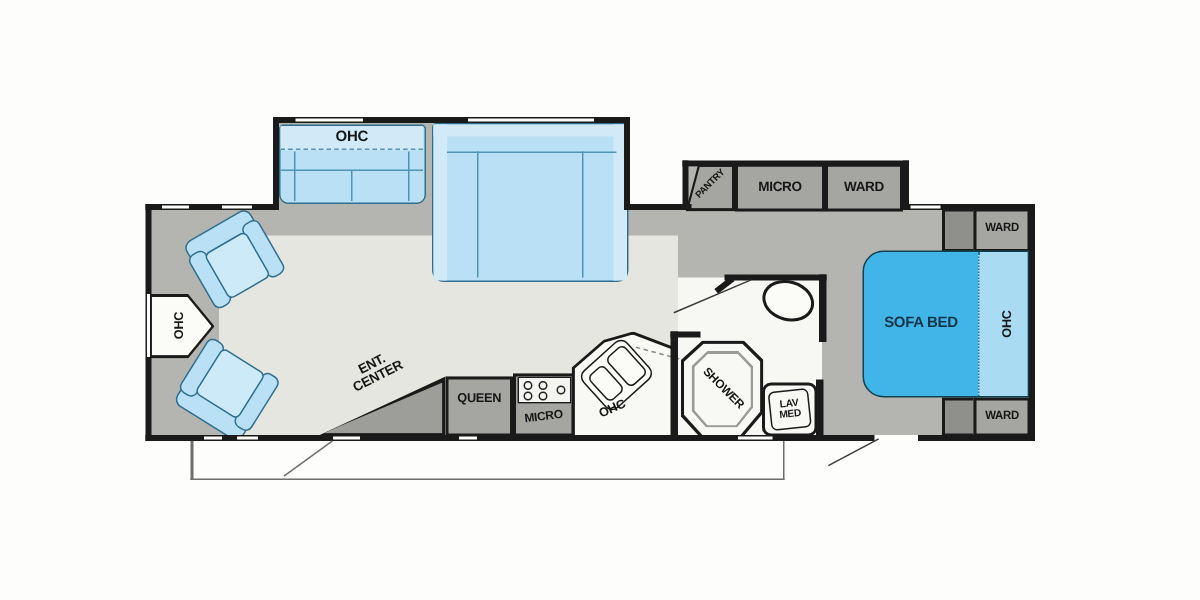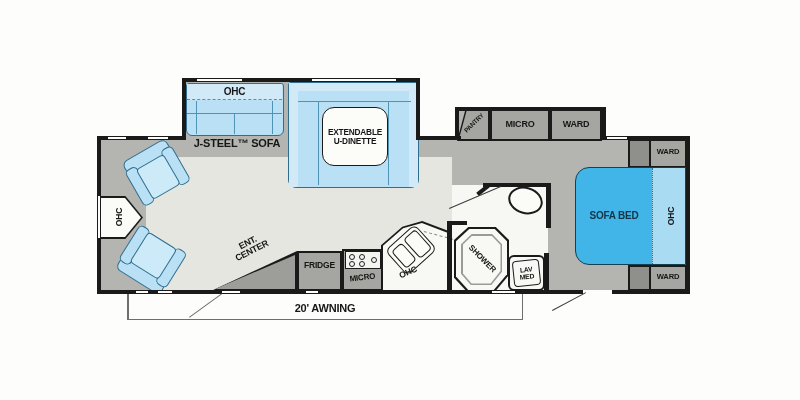--- a/index.html
+++ b/index.html
@@ -48,33 +48,28 @@
   <div class="abs floor-bath" style="left:452px;top:185px;width:96px;height:107px;"></div>
 
   <div class="abs blue" style="left:186px;top:83px;width:98px;height:53px;border-radius:3px 3px 6px 6px;">
     <div class="abs blue-light" style="left:0;top:0;width:95px;height:16px;border-bottom:1px dashed #4f93b5;"></div>
     <div class="line-blue" style="left:0;top:29px;width:95px;height:1px;"></div>
     <div class="line-blue" style="left:9px;top:17px;width:1px;height:33px;"></div>
     <div class="line-blue" style="left:85px;top:17px;width:1px;height:33px;"></div>
     <div class="line-blue" style="left:47px;top:30px;width:1px;height:20px;"></div>
     <div class="lbl" style="left:0;top:1px;width:95px;height:14px;font-size:10px;">OHC</div>
   </div>
-  <div class="lbl" style="left:178px;top:137px;width:118px;height:13px;font-size:11px;">J-STEEL™ SOFA</div>
 
   <div class="abs blue" style="left:288px;top:82px;width:131px;height:106px;border-radius:3px 3px 8px 8px;">
     <div class="abs blue-light" style="left:0;top:0;right:0;height:8px;"></div>
     <div class="abs blue-light" style="left:0;top:0;width:9px;bottom:0;"></div>
     <div class="abs blue-light" style="right:0;top:0;width:9px;bottom:0;"></div>
     <div class="line-blue" style="left:29px;top:18px;width:1px;bottom:2px;"></div>
     <div class="line-blue" style="left:99px;top:18px;width:1px;bottom:2px;"></div>
     <div class="line-blue" style="left:9px;top:18px;width:113px;height:1px;"></div>
-    <div class="abs" style="left:33px;top:24px;width:66px;height:59px;background:#fcfcf9;border:1.5px solid #1a1a1a;border-radius:12px;display:flex;flex-direction:column;align-items:center;justify-content:center;">
-      <div class="lbl" style="position:static;font-size:8.3px;">EXTENDABLE</div>
-      <div class="lbl" style="position:static;font-size:8.3px;">U-DINETTE</div>
-    </div>
   </div>
 
   <div class="chair" style="left:129px;top:147px;width:54px;height:52px;transform:rotate(-30deg);">
     <div class="ch-back"></div>
     <div class="ch-arm l"></div>
     <div class="ch-arm r"></div>
     <div class="ch-seat"></div>
   </div>
   <div class="chair" style="left:123px;top:233px;width:56px;height:53px;transform:rotate(-148deg);">
     <div class="ch-back"></div>
@@ -88,21 +83,21 @@
   <div class="lbl" style="left:99px;top:211px;width:40px;height:12px;font-size:8.5px;transform:rotate(-90deg);">OHC</div>
 
   <div class="abs tri" style="left:211px;top:251px;width:86px;height:40px;background:#1a1a1a;">
     <div class="abs tri" style="left:4px;top:4px;right:2px;bottom:2px;background:#9d9d9a;"></div>
   </div>
   <div class="lbl" style="left:213px;top:234px;width:74px;height:26px;font-size:9px;transform:rotate(-27deg);flex-direction:column;">
     <span>ENT.</span>
     <span>CENTER</span>
   </div>
   <div class="cab" style="left:297px;top:251px;width:45px;height:40px;"></div>
-  <div class="lbl" style="left:297px;top:258px;width:45px;height:14px;font-size:8.5px;">FRIDGE</div>
+  <div class="lbl" style="left:297px;top:258px;width:45px;height:14px;font-size:8.5px;">QUEEN</div>
   <div class="cab" style="left:342px;top:249px;width:41px;height:42px;"></div>
   <div class="abs" style="left:345px;top:251px;width:36px;height:18px;background:#f4f4f1;border:1.5px solid #1a1a1a;">
     <div class="abs" style="left:3px;top:2px;width:6px;height:6px;border:1.3px solid #222;border-radius:50%;"></div>
     <div class="abs" style="left:13px;top:2px;width:6px;height:6px;border:1.3px solid #222;border-radius:50%;"></div>
     <div class="abs" style="left:3px;top:9px;width:6px;height:6px;border:1.3px solid #222;border-radius:50%;"></div>
     <div class="abs" style="left:13px;top:9px;width:6px;height:6px;border:1.3px solid #222;border-radius:50%;"></div>
     <div class="abs" style="left:25px;top:5px;width:6px;height:6px;border:1.3px solid #222;border-radius:50%;"></div>
   </div>
   <div class="lbl" style="left:342px;top:272px;width:41px;height:13px;font-size:8px;transform:rotate(-7deg);">MICRO</div>
 
@@ -186,15 +181,14 @@
   <div class="notch" style="left:607px;top:136.8px;width:20px;height:2.6px;"></div>
   <div class="notch" style="left:583px;top:290px;width:29px;height:4px;"></div>
 
   <div class="swing" style="left:449px;top:208px;width:56px;transform:rotate(-23deg);"></div>
   <div class="swing" style="left:552px;top:310px;width:38px;transform:rotate(-28deg);"></div>
 
   <div class="awn" style="left:127px;top:294px;width:1.5px;height:26px;"></div>
   <div class="awn" style="left:127px;top:318.5px;width:396px;height:1.5px;"></div>
   <div class="awn" style="left:521.5px;top:294px;width:1.5px;height:26px;"></div>
   <div class="abs" style="left:189px;top:317px;width:40px;height:0;border-top:1.5px solid #6e6e6c;transform:rotate(-36deg);transform-origin:0 0;"></div>
-  <div class="lbl" style="left:147px;top:302px;width:356px;height:14px;font-size:11px;">20' AWNING</div>
 
 </div>
 
 </body></html>

